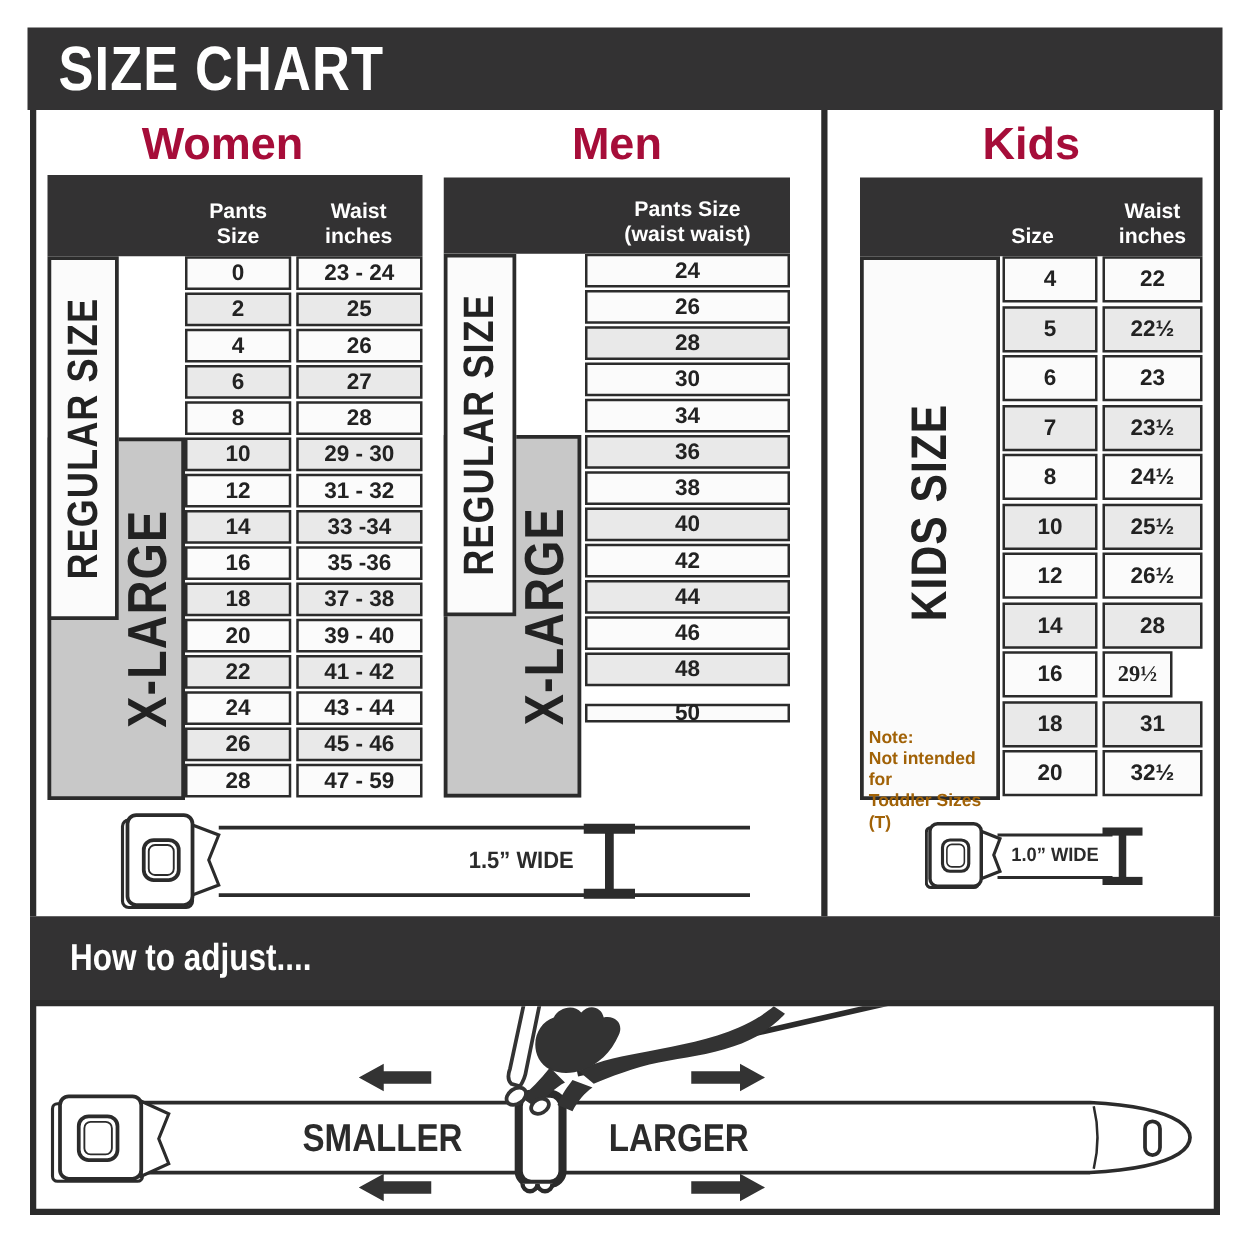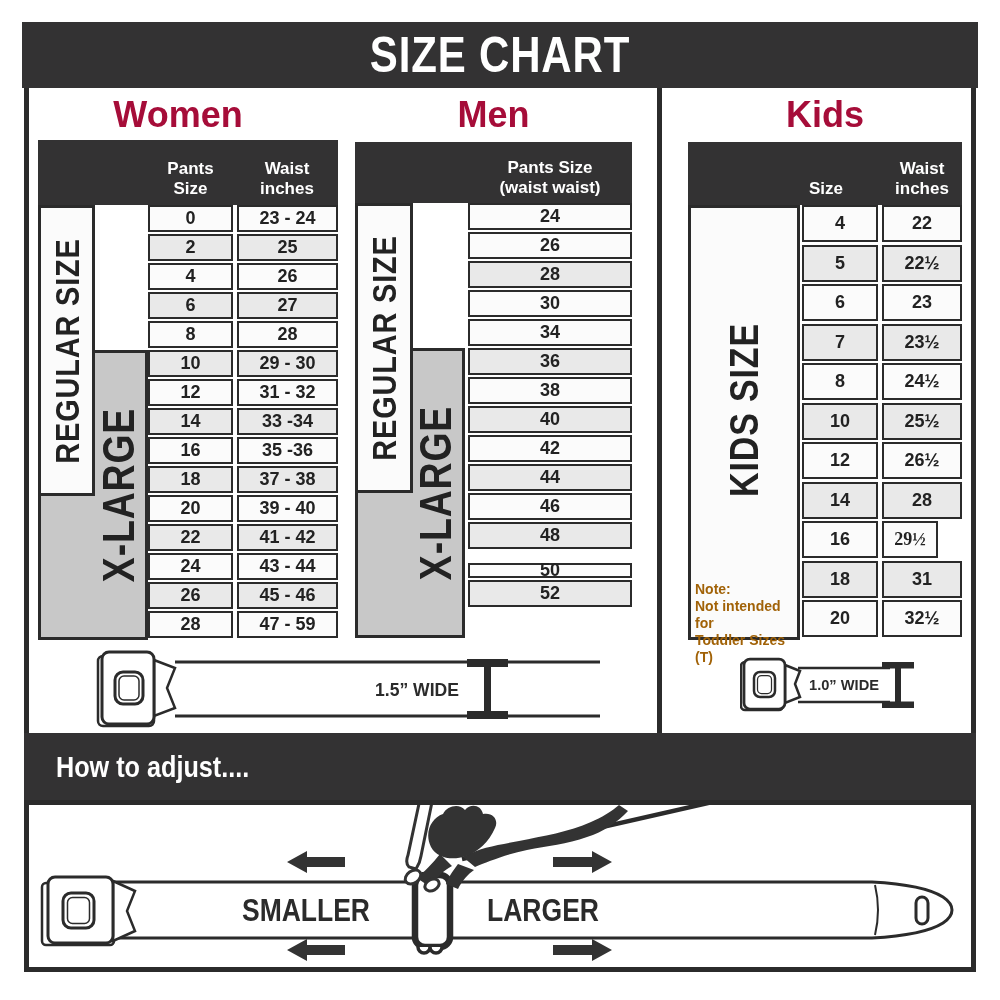--- a/index.html
+++ b/index.html
@@ -3,21 +3,21 @@
 <meta charset="utf-8">
 <style>
   html,body{margin:0;padding:0;background:#fff;}
   .page{position:relative;width:1000px;height:1000px;background:#fff;overflow:hidden;
         font-family:"Liberation Sans",sans-serif;color:#222;}
   .abs{position:absolute;}
   .cond{display:inline-block;transform:scaleX(0.84);transform-origin:center;white-space:nowrap;}
   .condL{display:inline-block;transform:scaleX(0.84);transform-origin:left center;white-space:nowrap;}
 
   .banner{left:22px;top:22px;width:956px;height:66px;background:var(--dark);
-          display:flex;align-items:center;justify-content:center;}
+          display:flex;align-items:center;}
   .banner span{color:#fff;font-weight:bold;font-size:50px;letter-spacing:1px;}
 
   .main-frame{left:24px;top:88px;width:952px;height:645px;box-sizing:border-box;
               border-left:5px solid var(--border);border-right:5px solid var(--border);}
   .divider{left:657px;top:88px;width:5px;height:645px;background:var(--border);}
 
   .heading{top:94px;height:42px;text-align:center;font-weight:bold;font-size:36px;color:var(--red);}
 
   .thead{background:var(--dark);}
   .hcol{position:absolute;bottom:6px;text-align:center;color:#fff;font-weight:bold;
@@ -185,23 +185,20 @@
         <div class="cell shaded" style="width: 164px;">44</div>
       </div>
       <div class="trow">
         <div class="cell" style="width: 164px;">46</div>
       </div>
       <div class="trow">
         <div class="cell shaded" style="width: 164px;">48</div>
       </div>
       <div class="trow">
         <div class="cell" style="width: 164px; margin-top: 12px;">50</div>
-      </div>
-      <div class="trow">
-        <div class="cell shaded" style="width: 164px;">52</div>
       </div>
     </div>
 
   <div class="abs thead" style="left:688px;top:142px;width:274px;height:63px;">
     <div class="hcol" style="left:100px;width:76px;">Size</div>
     <div class="hcol" style="left:194px;width:80px;">
       <div>Waist</div>
       <div>inches</div>
     </div>
   </div>

